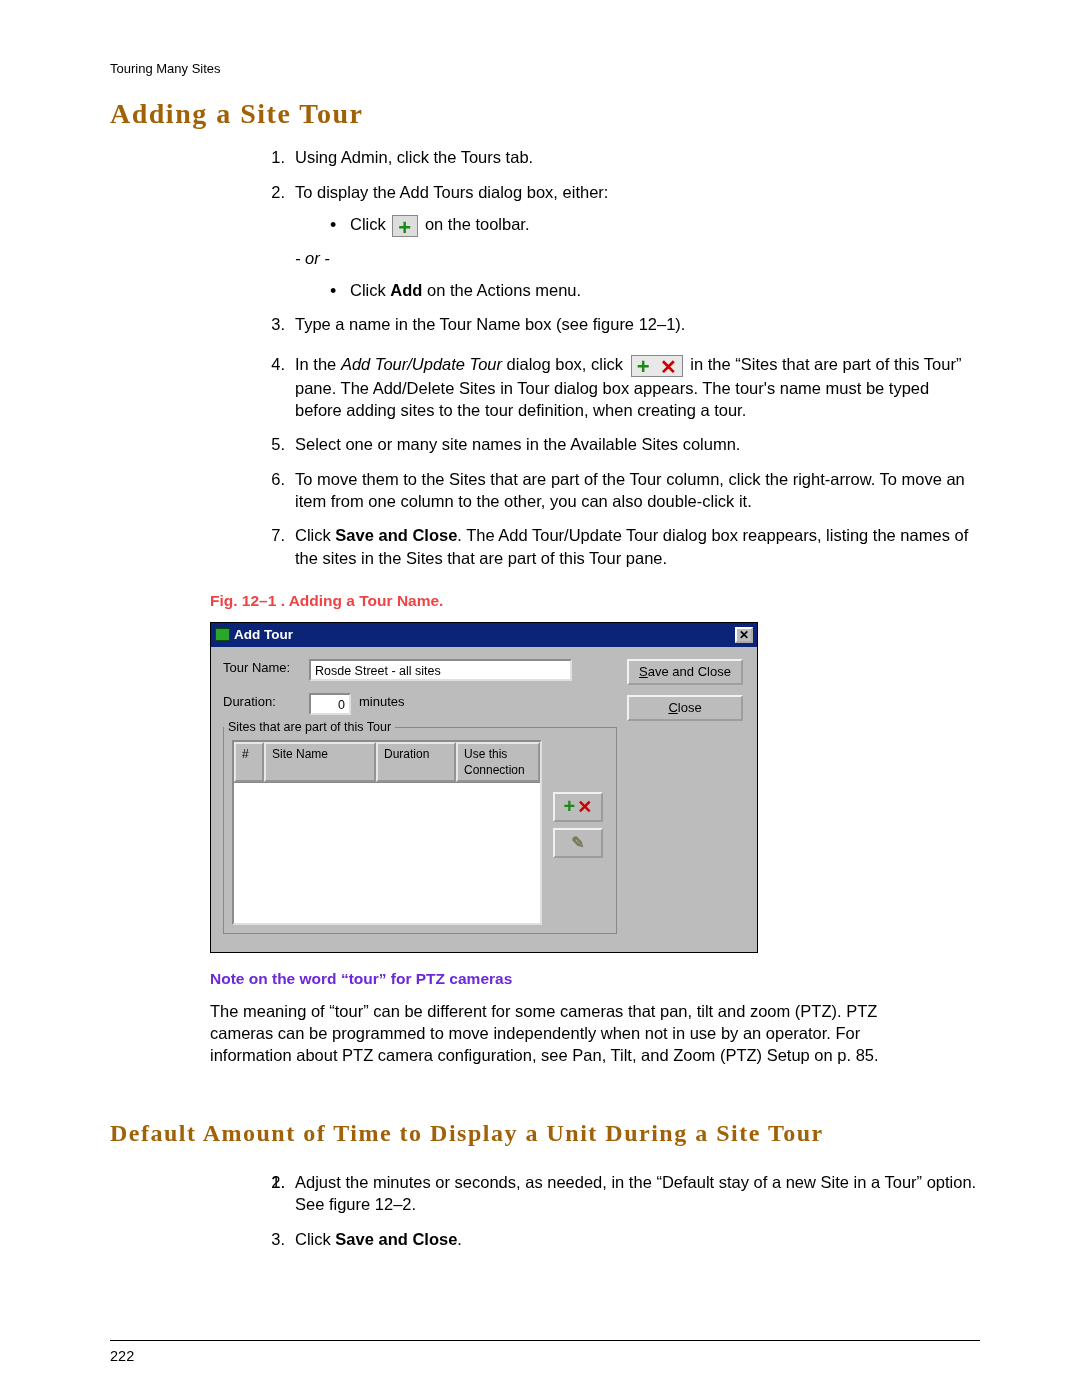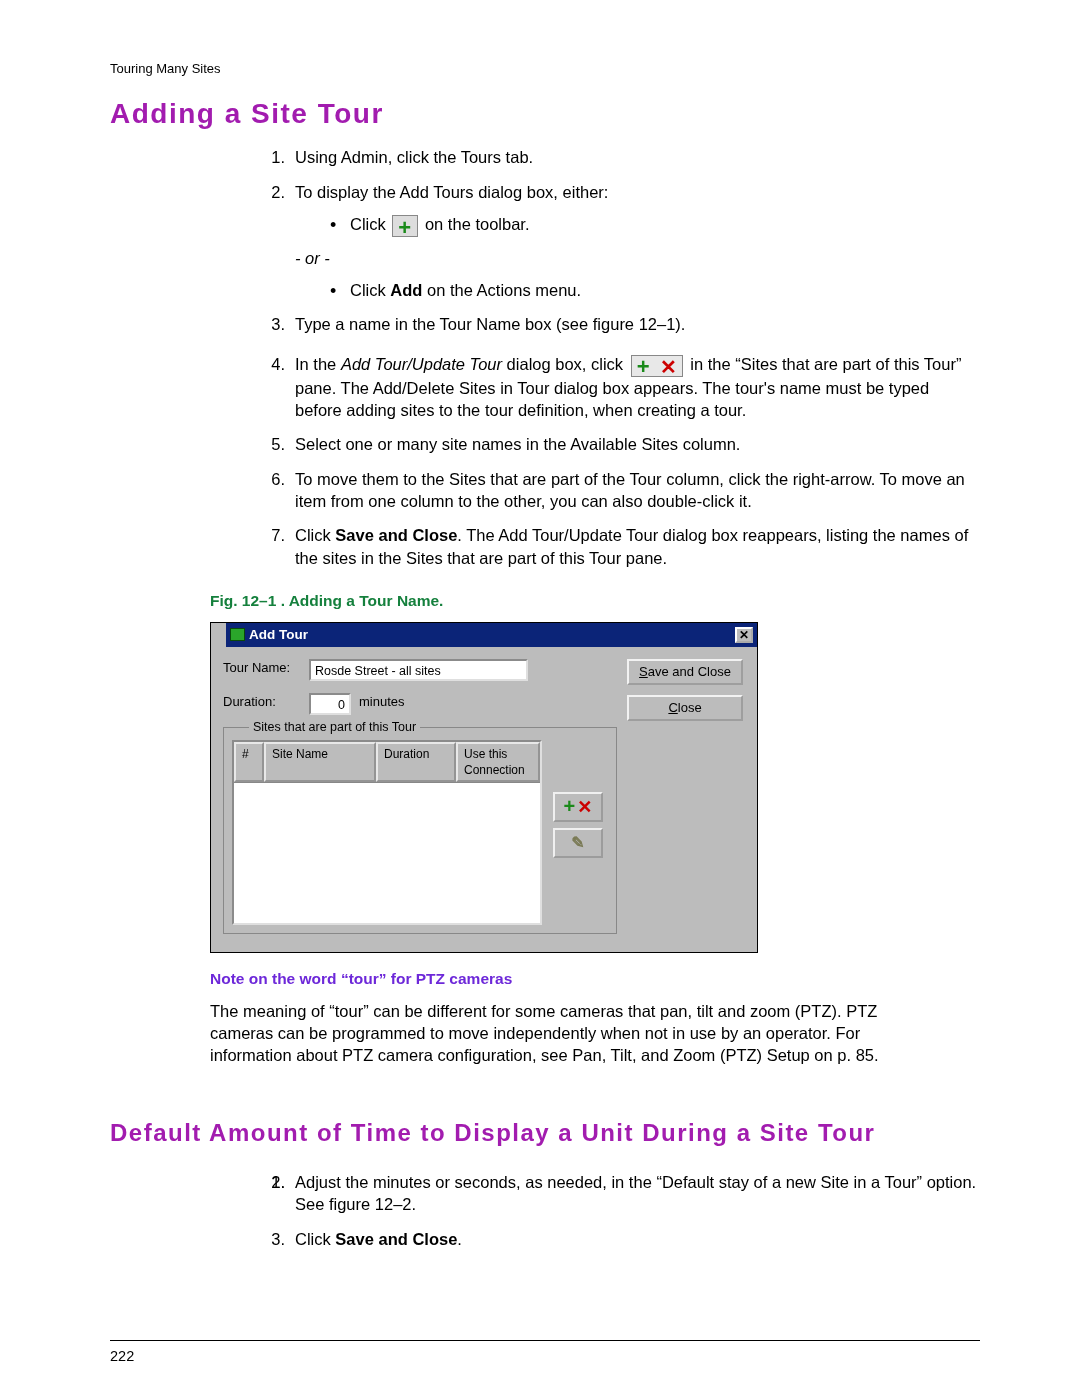--- a/index.html
+++ b/index.html
@@ -7,22 +7,22 @@
     font-family: Arial, Helvetica, sans-serif;
     background: #fff;
     width: 1080px;
     padding: 60px 100px 30px 110px;
     font-size: 16.5px;
     color: #000;
     line-height: 1.35;
   }
   .running-header { font-size: 13px; margin-bottom: 17px; }
   h2.section-title {
-    font-family: Liberation Sans, sans-serif;
-    color: #a21caf;
+    font-family: Liberation Serif, serif;
+    color: #a16207;
     font-size: 28px;
     font-weight: bold;
     letter-spacing: 1.5px;
     margin-bottom: 14px;
   }
   h2.section-title.sub { font-size: 24px; margin-top: 50px; margin-bottom: 22px; }
   ol.steps { list-style: none; padding-left: 145px; }
   ol.steps > li { position: relative; margin-bottom: 12px; padding-left: 40px; }
   ol.steps > li > .num { position: absolute; left: 0; width: 30px; text-align: right; }
   .bullet-row { position: relative; padding-left: 55px; margin-top: 10px; }
@@ -46,21 +46,21 @@
     display: inline-block; vertical-align: middle;
     width: 52px; height: 22px;
     border: 1px solid #888; background: #e8e8e8;
     position: relative; margin: 0 3px;
   }
   .icon-pair .p { position: absolute; top: -4px; left: 5px; font-weight: bold; font-size: 22px; color: #1a8a1a; }
   .icon-pair .x { position: absolute; top: -2px; right: 5px; font-weight: bold; font-size: 20px; color: #c00; }
   strong.bold { font-weight: bold; }
   em.ital { font-style: italic; }
   .fig-caption {
-    color: #15803d; font-weight: bold; font-size: 15.5px;
+    color: #ef4444; font-weight: bold; font-size: 15.5px;
     margin: 22px 0 10px 100px;
   }
   .note-caption {
     color: #6d28d9; font-weight: bold; font-size: 15.5px;
     margin: 16px 0 10px 100px;
   }
   .body-para { margin: 8px 100px 4px 100px; }
   hr.footer-rule { margin-top: 90px; border: none; border-top: 1px solid #000; }
   .page-num { font-size: 14.5px; margin-top: 6px; }
 
@@ -72,21 +72,21 @@
     border: 1px solid #000;
     box-shadow: none;
     font-family: "MS Sans Serif", Tahoma, Arial, sans-serif;
     font-size: 13px;
   }
   .dlg-titlebar {
     background: linear-gradient(#0b2478, #0b2478);
     color: #fff;
     padding: 3px 4px;
     display: flex; align-items: center; justify-content: space-between;
-    font-weight: bold; font-size: 13.5px; margin-left: 15px;
+    font-weight: bold; font-size: 13.5px;
   }
   .dlg-titlebar .t-left { display: flex; align-items: center; gap: 4px; }
   .dlg-titlebar .sys-icon {
     display: inline-block; width: 15px; height: 13px;
     background: #2aa62a; border: 1px solid #0a4a0a;
   }
   .dlg-close {
     width: 18px; height: 16px;
     background: #bcbcbc; border: 2px outset #fff;
     color: #000; font-weight: bold; font-size: 12px;
@@ -95,34 +95,34 @@
   }
   .dlg-body { padding: 12px 12px 18px 12px; display: flex; }
   .dlg-left { flex: 1; }
   .dlg-right { width: 128px; padding-left: 10px; display: flex; flex-direction: column; gap: 10px; align-items: flex-start; }
   .dlg-row { display: flex; margin-bottom: 12px; }
   .dlg-label { width: 86px; }
   .dlg-input {
     background: #fff; border: 2px inset #dfdfdf;
     height: 22px; padding: 2px 4px; font-size: 12.5px;
   }
-  .dlg-input.name { width: 219px; }
+  .dlg-input.name { width: 263px; }
   .dlg-input.dur { width: 42px; text-align: right; margin-right: 8px; }
   .win-btn {
     width: 116px; height: 26px;
     background: #bcbcbc; border: 2px outset #f2f2f2;
     font-size: 13px; text-align: center; line-height: 22px;
   }
   .win-btn .u { text-decoration: underline; }
   .group {
     position: relative; border: 1px solid #888; padding: 12px 8px 8px 8px;
     margin-top: 4px;
   }
   .group-legend {
-    position: absolute; top: -9px; left: 25px; background: #bcbcbc;
+    position: absolute; top: -9px; left: 0; background: #bcbcbc;
     padding: 0 4px; font-size: 12.5px;
   }
   .list-wrap { display: flex; }
   .list-box {
     flex: 1; height: 185px;
     background: #fff; border: 2px inset #dfdfdf;
   }
   .list-hdr {
     display: flex; background: #bcbcbc; border-bottom: 1px solid #888;
     font-size: 12px;

